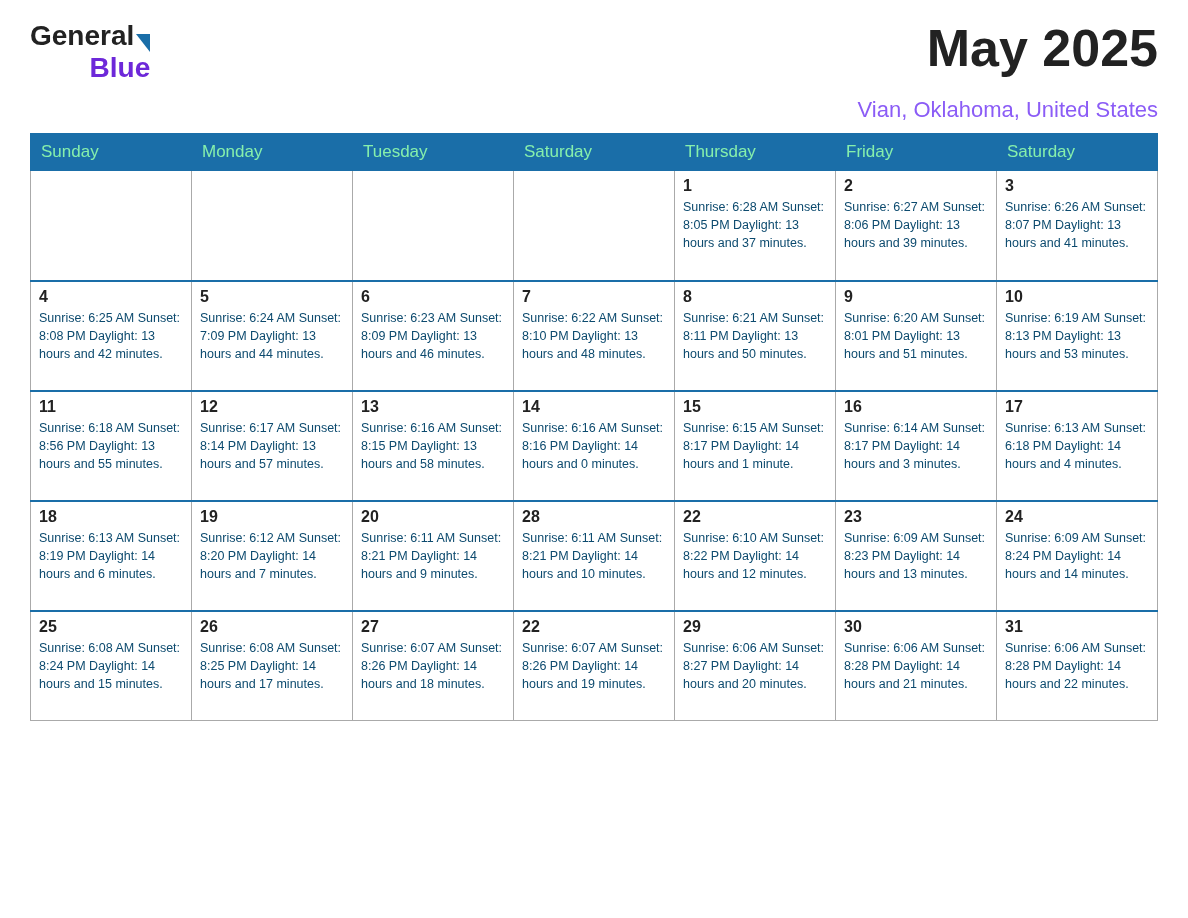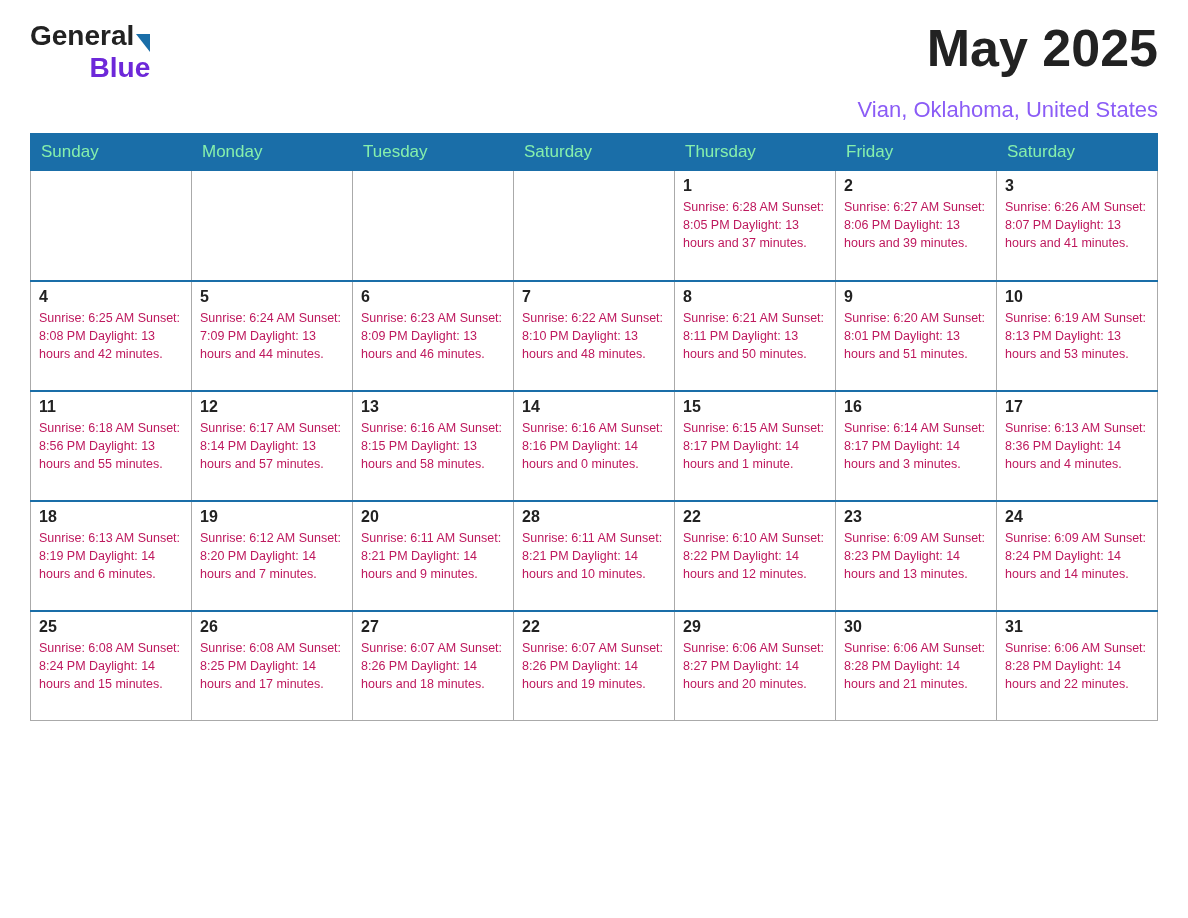--- a/index.html
+++ b/index.html
@@ -86,21 +86,21 @@
     }
     .day-number {
       font-size: 16px;
       font-weight: bold;
       color: #222;
       display: block;
       margin-bottom: 3px;
     }
     .day-info {
       font-size: 12.5px;
-      color: #be185d;
+      color: #0c4a6e;
       line-height: 1.45;
     }
     .empty-cell {
       background: #fff;
     }
     .row-divider td {
       border-top: 2px solid #1a6ea8;
     }
   </style>
 </head>
@@ -234,21 +234,21 @@
         </td>
         <td>
           <span class="day-number">16</span>
           <div class="day-info">Sunrise: 6:14 AM
 Sunset: 8:17 PM
 Daylight: 14 hours and 3 minutes.</div>
         </td>
         <td>
           <span class="day-number">17</span>
           <div class="day-info">Sunrise: 6:13 AM
-Sunset: 8:36 PM
+Sunset: 6:18 PM
 Daylight: 14 hours and 4 minutes.</div>
         </td>
       </tr>
       <tr class="row-divider">
         <td>
           <span class="day-number">18</span>
           <div class="day-info">Sunrise: 6:13 AM
 Sunset: 8:19 PM
 Daylight: 14 hours and 6 minutes.</div>
         </td>

